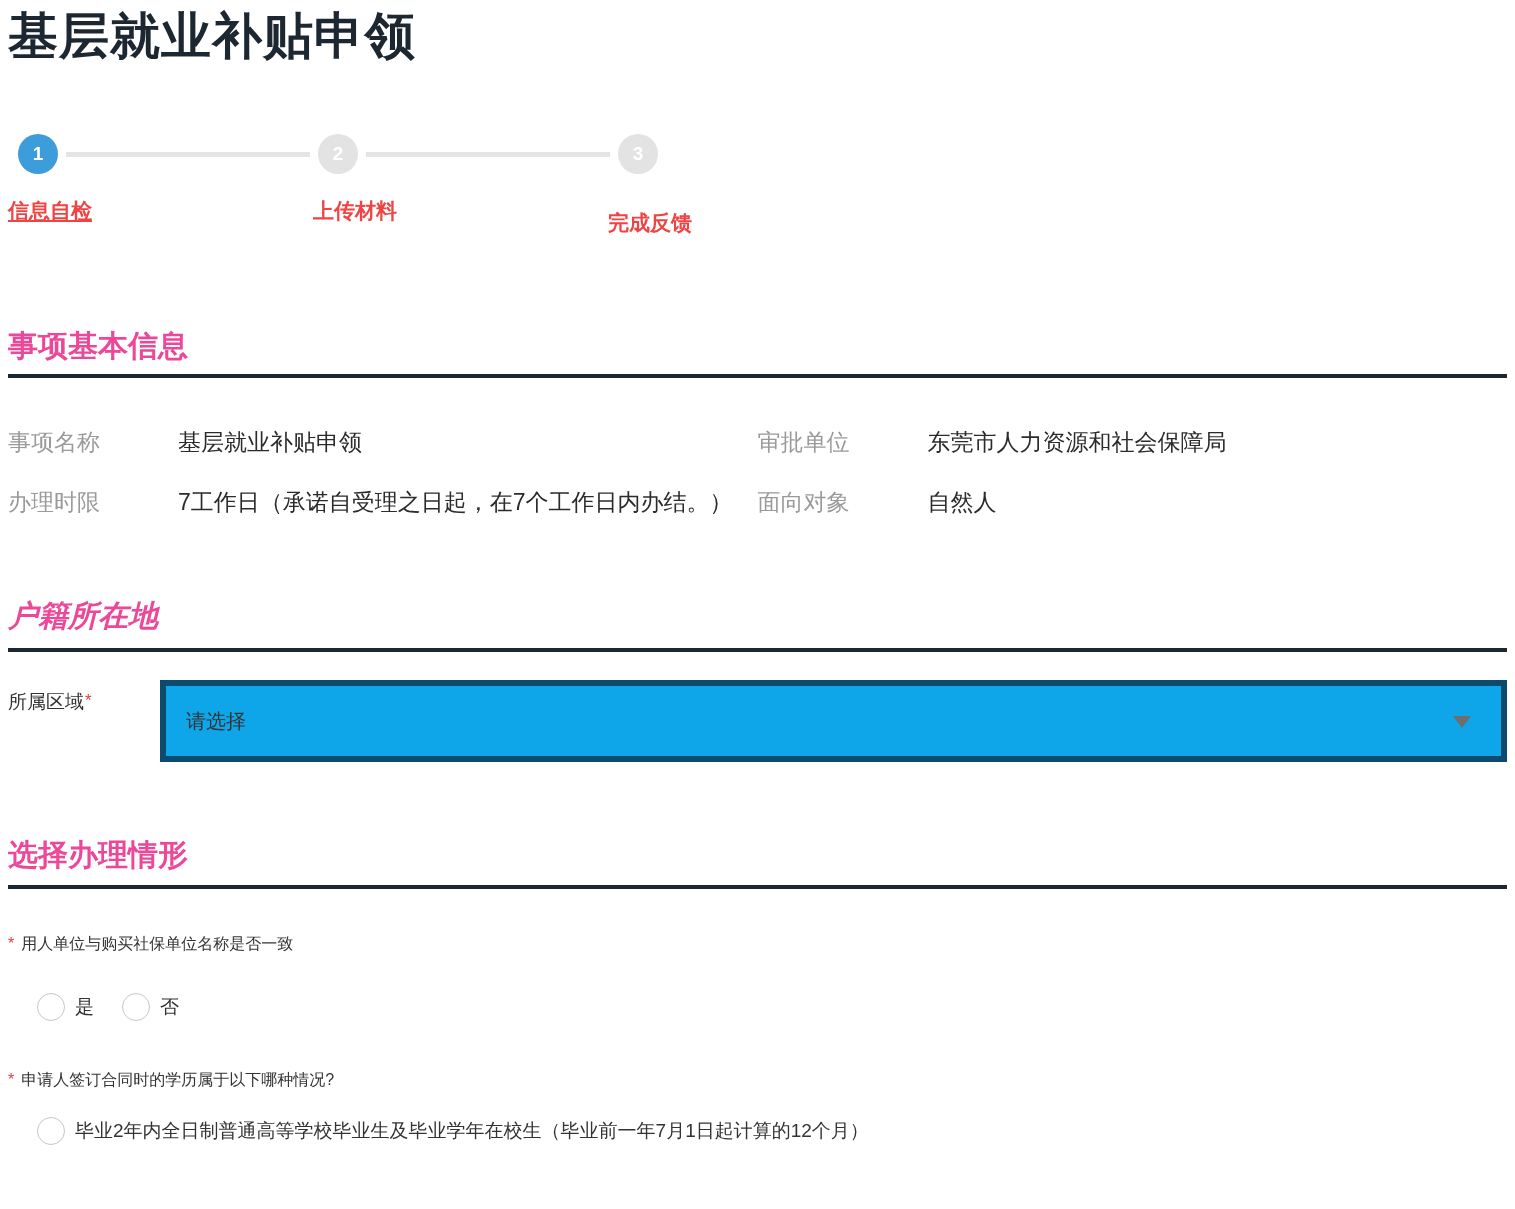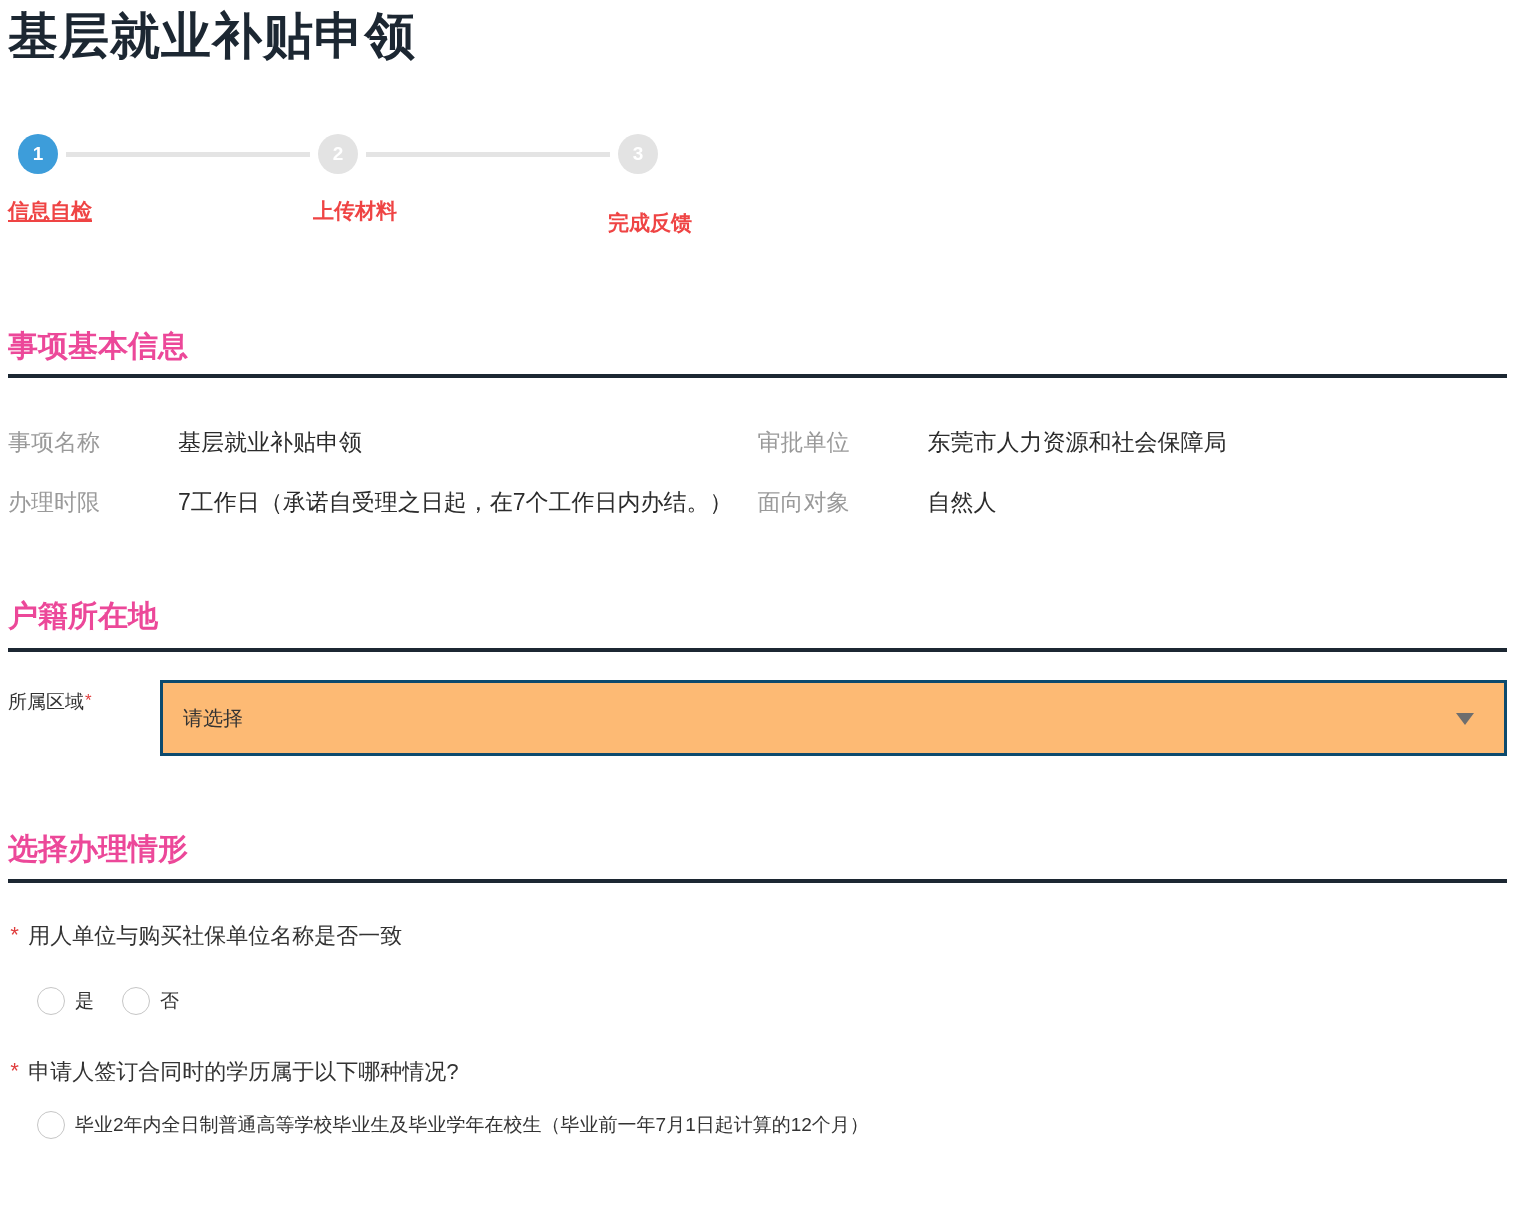--- a/index.html
+++ b/index.html
@@ -43,57 +43,57 @@
   .step-label.active { color: #ef4444; text-decoration: underline; }
   .sl1 { left: 0; } .sl2 { left: 305px; } .sl3 { left: 600px; margin-top: 12px; }
 
   
   .section-title {
     margin: 0;
     font-size: 30px; line-height: 32px;
     font-weight: 800; color: #ec4899;
   }
   .mt-basic { margin-top: 103px; }
-  .mt-residence { margin-top: 87px; }
+  .mt-residence { margin-top: 87px; font-style: italic; }
   .mt-situation { margin-top: 77px; }
   .section-rule { height: 4px; background: #1c2732; margin-top: 12px; }
   .rule-residence { margin-top: 16px; }
   .rule-situation { margin-top: 14px; }
 
   
   .info-grid { margin-top: 53px; }
   .info-row { display: flex; margin-bottom: 38px; font-size: 23px; line-height: 22px; }
   .info-half { flex: 0 0 50%; display: flex; min-width: 0; }
   .info-label { width: 170px; flex-shrink: 0; color: #9a9a9a; }
   .info-value { color: #2b2b2b; }
 
   
   .select-row { display: flex; margin-top: 28px; }
   .select-label { width: 152px; flex-shrink: 0; font-size: 19px; color: #333333; padding-top: 9px; }
   .req { color: #e03e3e; font-size: 17px; position: relative; top: -2px; margin-left: 1px; }
   .select-box {
     flex: 1; height: 70px;
-    border: 3px solid #0c4a6e;
+    border: 6px solid #0c4a6e;
     position: relative;
     display: flex; align-items: center;
     padding-left: 20px;
     font-size: 20px; color: #333333;
     cursor: pointer;
-    background: #fdba74;
+    background: #0ea5e9;
   }
   .caret {
     position: absolute; right: 30px; top: 50%; margin-top: -5px;
     width: 0; height: 0;
     border-left: 9px solid transparent;
     border-right: 9px solid transparent;
     border-top: 12px solid #6e6e6e;
   }
 
   
-  .question { margin-top: 43px; font-size: 22px; line-height: 24px; color: #333333; font-family: Liberation Mono, monospace; }
+  .question { margin-top: 43px; font-size: 16px; line-height: 24px; color: #333333; }
   .question .q-mark { color: #e03e3e; margin-right: 7px; }
   .mt-q2 { margin-top: 47px; }
   .radio-row { display: flex; align-items: center; margin-top: 37px; padding-left: 29px; gap: 28px; }
   .radio-row.single { margin-top: 25px; }
   .radio-option { display: flex; align-items: center; gap: 10px; font-size: 19px; color: #333333; cursor: pointer; }
   .radio-circle {
     width: 28px; height: 28px; box-sizing: border-box;
     border: 1px solid #c6c6c6; border-radius: 50%;
     background: #ffffff; flex-shrink: 0;
   }

